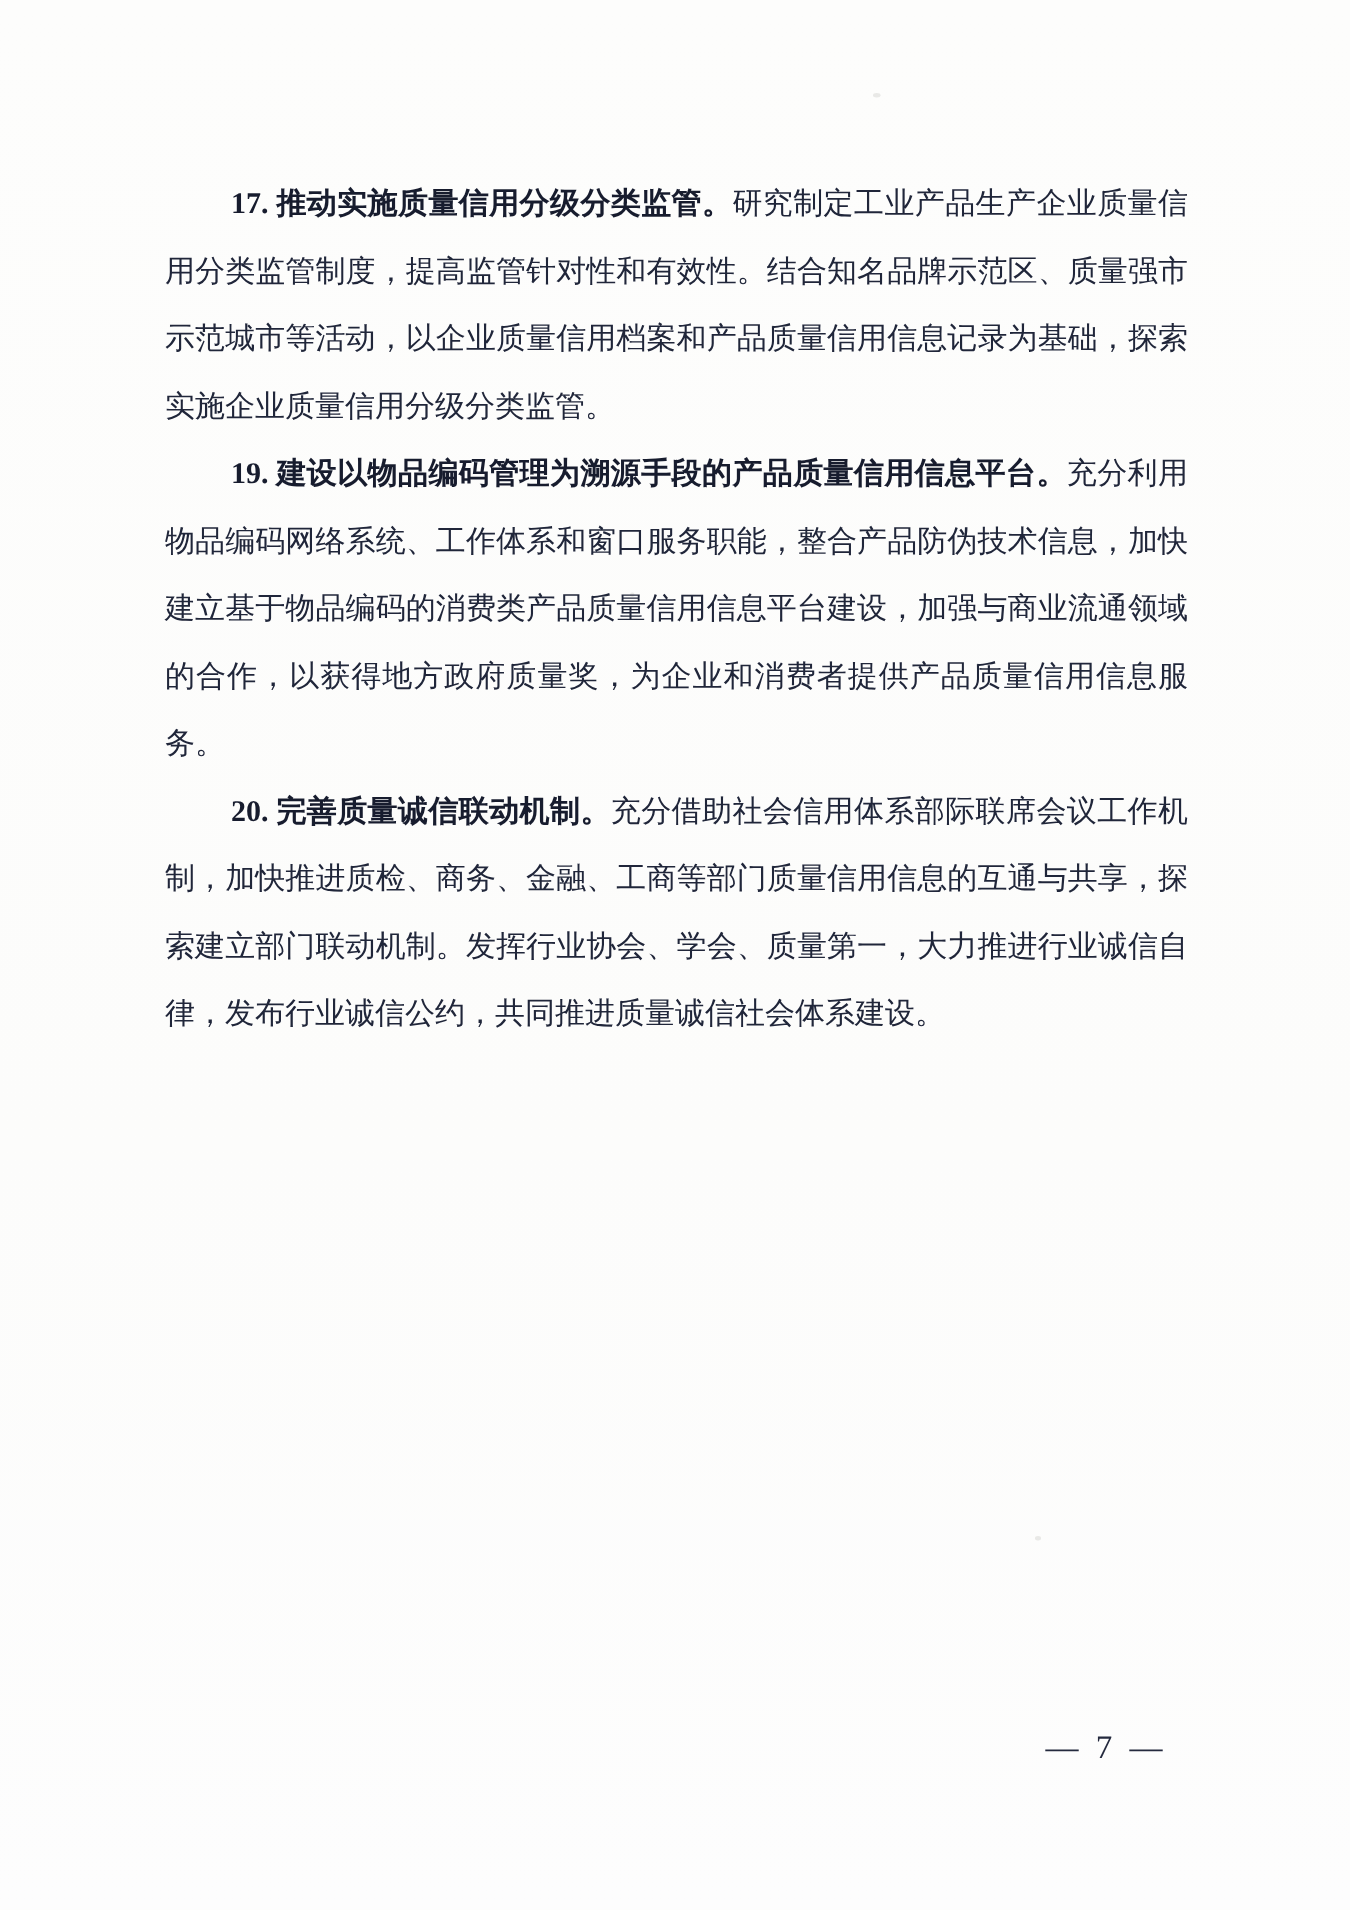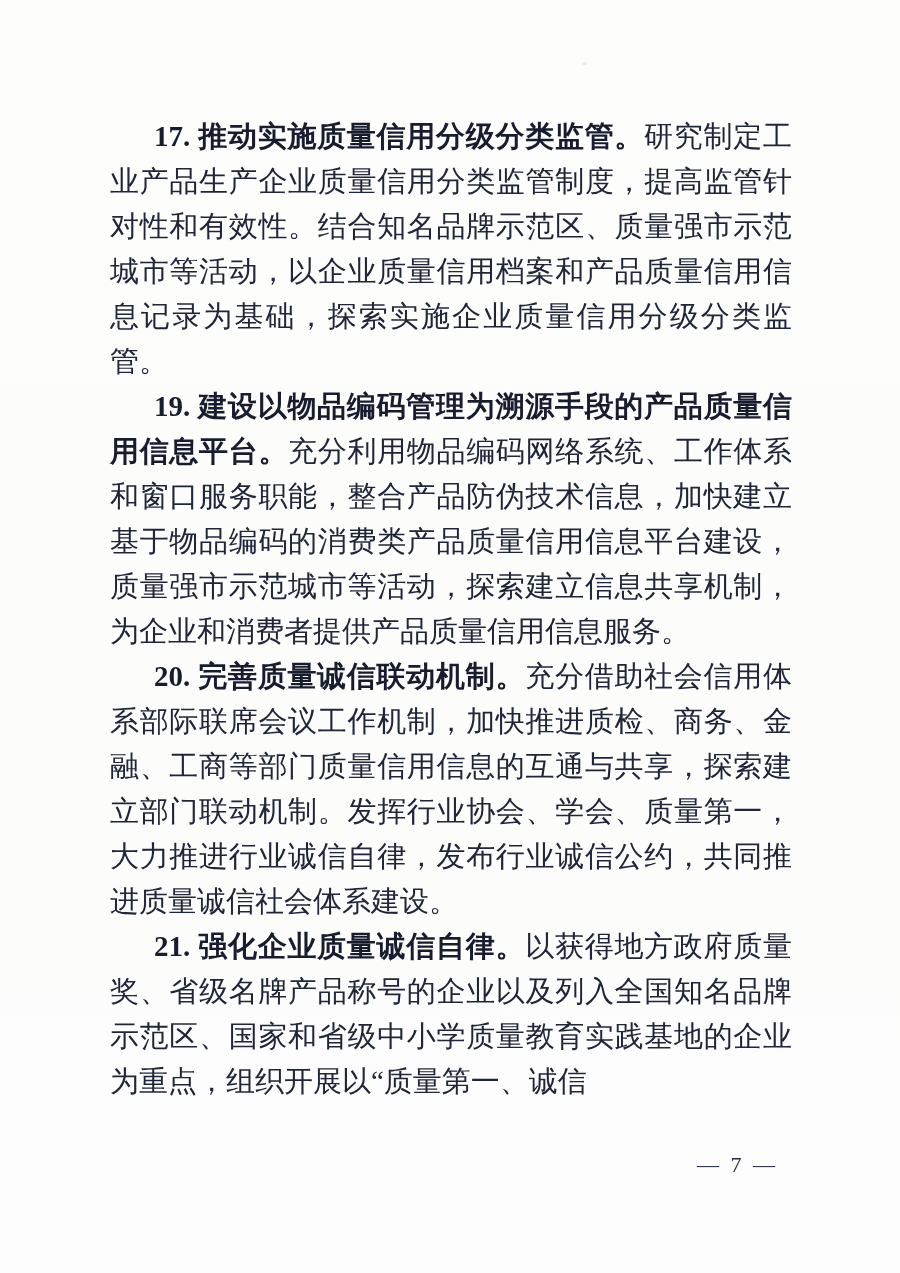--- a/index.html
+++ b/index.html
@@ -21,21 +21,21 @@
   }
   .text-block {
     position: absolute;
     left: 110px;
     top: 114px;
     width: 682px;
     color: #20263a;
   }
   .para {
     margin: 0;
-    font-size: 29px;
+    font-size: 20px;
     line-height: 45px;
     text-indent: 44px;
     text-align: justify;
     letter-spacing: 0px;
     word-break: break-all;
   }
   .para-heading {
     font-weight: 700;
     color: #171c2e;
   }
@@ -69,23 +69,22 @@
 
   <span class="speck speck-1"></span>
   <span class="speck speck-2"></span>
   <span class="speck speck-3"></span>
 
   <div class="text-block">
 
     <p class="para"><span class="para-heading">17. 推动实施质量信用分级分类监管。</span><span class="para-body">研究制定工业产品生产企业质量信用分类监管制度，提高监管针对性和有效性。结合知名品牌示范区、质量强市示范城市等活动，以企业质量信用档案和产品质量信用信息记录为基础，探索实施企业质量信用分级分类监管。</span></p>
 
 
-    <p class="para"><span class="para-heading">19. 建设以物品编码管理为溯源手段的产品质量信用信息平台。</span><span class="para-body">充分利用物品编码网络系统、工作体系和窗口服务职能，整合产品防伪技术信息，加快建立基于物品编码的消费类产品质量信用信息平台建设，质量强市示范城市等活动，探索建立信息共享机制，为企业和消费者提供产品质量信用信息服务。</span></p>
+    <p class="para"><span class="para-heading">19. 建设以物品编码管理为溯源手段的产品质量信用信息平台。</span><span class="para-body">充分利用物品编码网络系统、工作体系和窗口服务职能，整合产品防伪技术信息，加快建立基于物品编码的消费类产品质量信用信息平台建设，加强与商业流通领域的合作，以获得地方政府质量奖，为企业和消费者提供产品质量信用信息服务。</span></p>
 
     <p class="para"><span class="para-heading">20. 完善质量诚信联动机制。</span><span class="para-body">充分借助社会信用体系部际联席会议工作机制，加快推进质检、商务、金融、工商等部门质量信用信息的互通与共享，探索建立部门联动机制。发挥行业协会、学会、质量第一，大力推进行业诚信自律，发布行业诚信公约，共同推进质量诚信社会体系建设。</span></p>
 
-    <p class="para"><span class="para-heading">21. 强化企业质量诚信自律。</span><span class="para-body">以获得地方政府质量奖、省级名牌产品称号的企业以及列入全国知名品牌示范区、国家和省级中小学质量教育实践基地的企业为重点，组织开展以“质量第一、诚信</span></p>
 
   </div>
 
   <div class="page-number">— 7 —</div>
 
 </div>
 
 </body></html>

